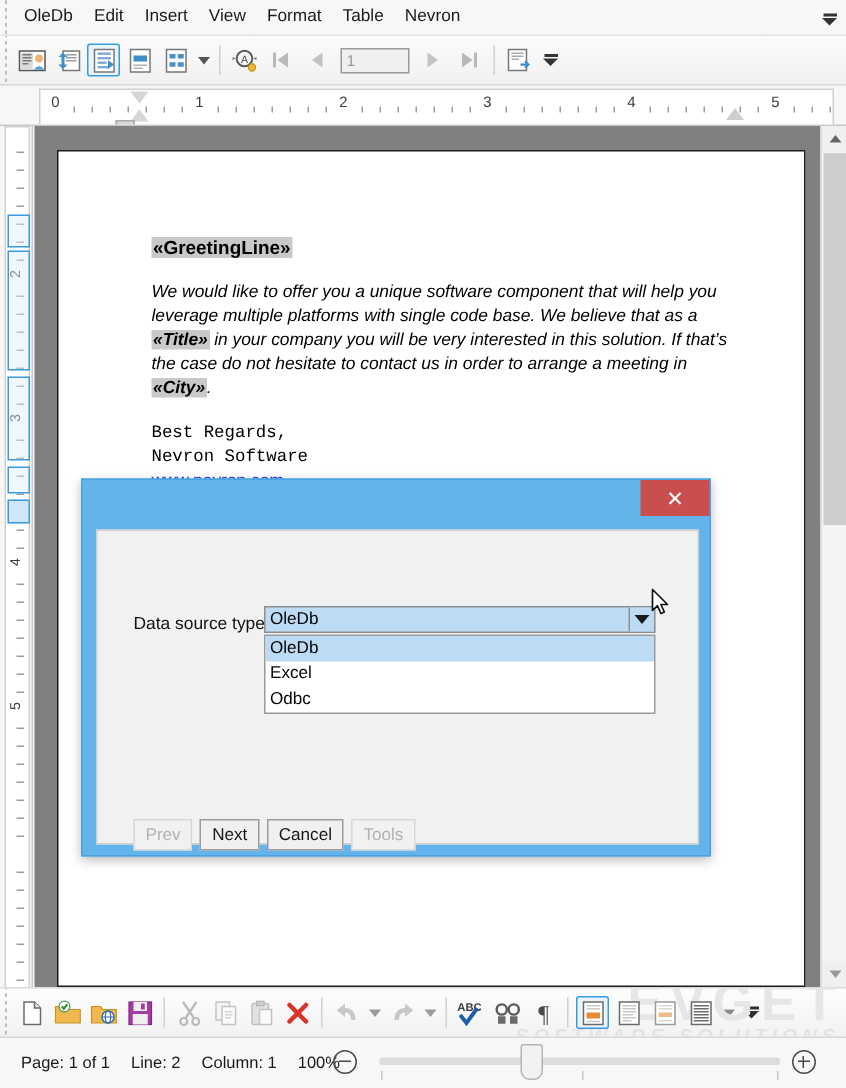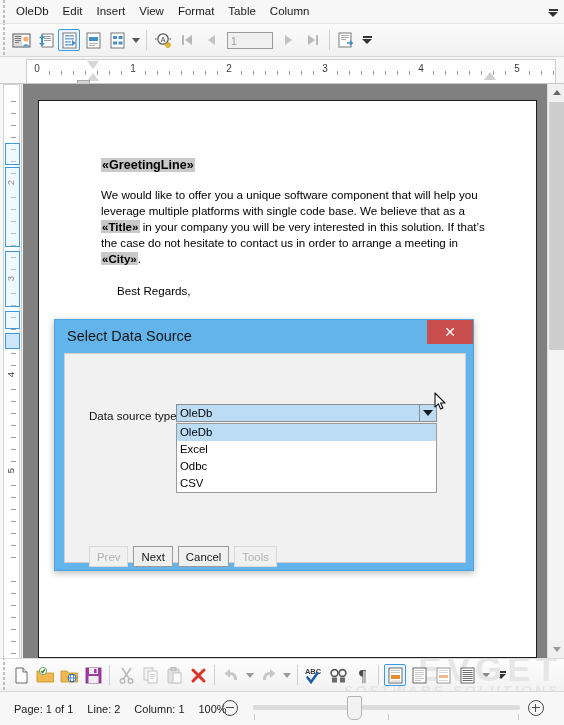--- a/index.html
+++ b/index.html
@@ -213,22 +213,22 @@
     color: #000;
     line-height: 16px;
   }
   .mergefield {
     background: #c9c9c9; font-weight: bold; padding: 0 1px;
   }
   h1.greeting {
     font-size: 12.6px; font-weight: bold; margin: 0 0 14px 0;
     display: inline-block;
   }
-  p.para { margin: 0 0 14px 0; }
-  .sig { margin: 16px; }
+  p.para { margin: 0 0 14px 0; font-style: italic; }
+  .sig { margin: 0; font-family: Liberation Mono, monospace; }
   a.weblink { color: #1f33d8; text-decoration: underline; }
 
   
   .vscroll {
     position: absolute; right: 0; top: 84px;
     width: 17px; height: 574px;
     background: #f4f4f4;
     border-left: 1px solid #dcdcdc;
   }
   .vs-arrow {
@@ -414,21 +414,21 @@
 <div id="app">
 
   <div class="menubar">
     <div class="menu-grip"></div>
     <div class="menu-item">OleDb</div>
     <div class="menu-item">Edit</div>
     <div class="menu-item">Insert</div>
     <div class="menu-item">View</div>
     <div class="menu-item">Format</div>
     <div class="menu-item">Table</div>
-    <div class="menu-item">Column</div>
+    <div class="menu-item">Nevron</div>
     <div class="menu-overflow">
       <div style="display:flex;flex-direction:column;align-items:center;">
         <div class="bar"></div>
         <div class="tri"></div>
       </div>
     </div>
   </div>
 
   <div class="toolbar-top">
     <div class="tb-grip"></div>
@@ -904,40 +904,38 @@
 
     <div class="zoom-ctl" style="left:528px;">
       <div class="circ-btn">
         <div class="h"></div>
           <div class="v"></div>
       </div>
     </div>
   </div>
 
   <div class="dialog">
-    <div class="dlg-title">Select Data Source</div>
     <div class="dlg-close">
       <span>✕</span>
     </div>
 
     <div class="dlg-body">
       <div class="dlg-label">Data source type:</div>
 
       <div class="combo">
         <div class="combo-text">OleDb</div>
         <div class="combo-arrow">
           <div class="cv"></div>
         </div>
       </div>
 
       <div class="dropdown">
         <div class="dd-item sel">OleDb</div>
         <div class="dd-item">Excel</div>
         <div class="dd-item">Odbc</div>
-        <div class="dd-item">CSV</div>
       </div>
 
       <div class="dlg-buttons">
         <div class="dbtn disabled">Prev</div>
         <div class="dbtn">Next</div>
         <div class="dbtn">Cancel</div>
         <div class="dbtn disabled">Tools</div>
       </div>
     </div>
   </div>

